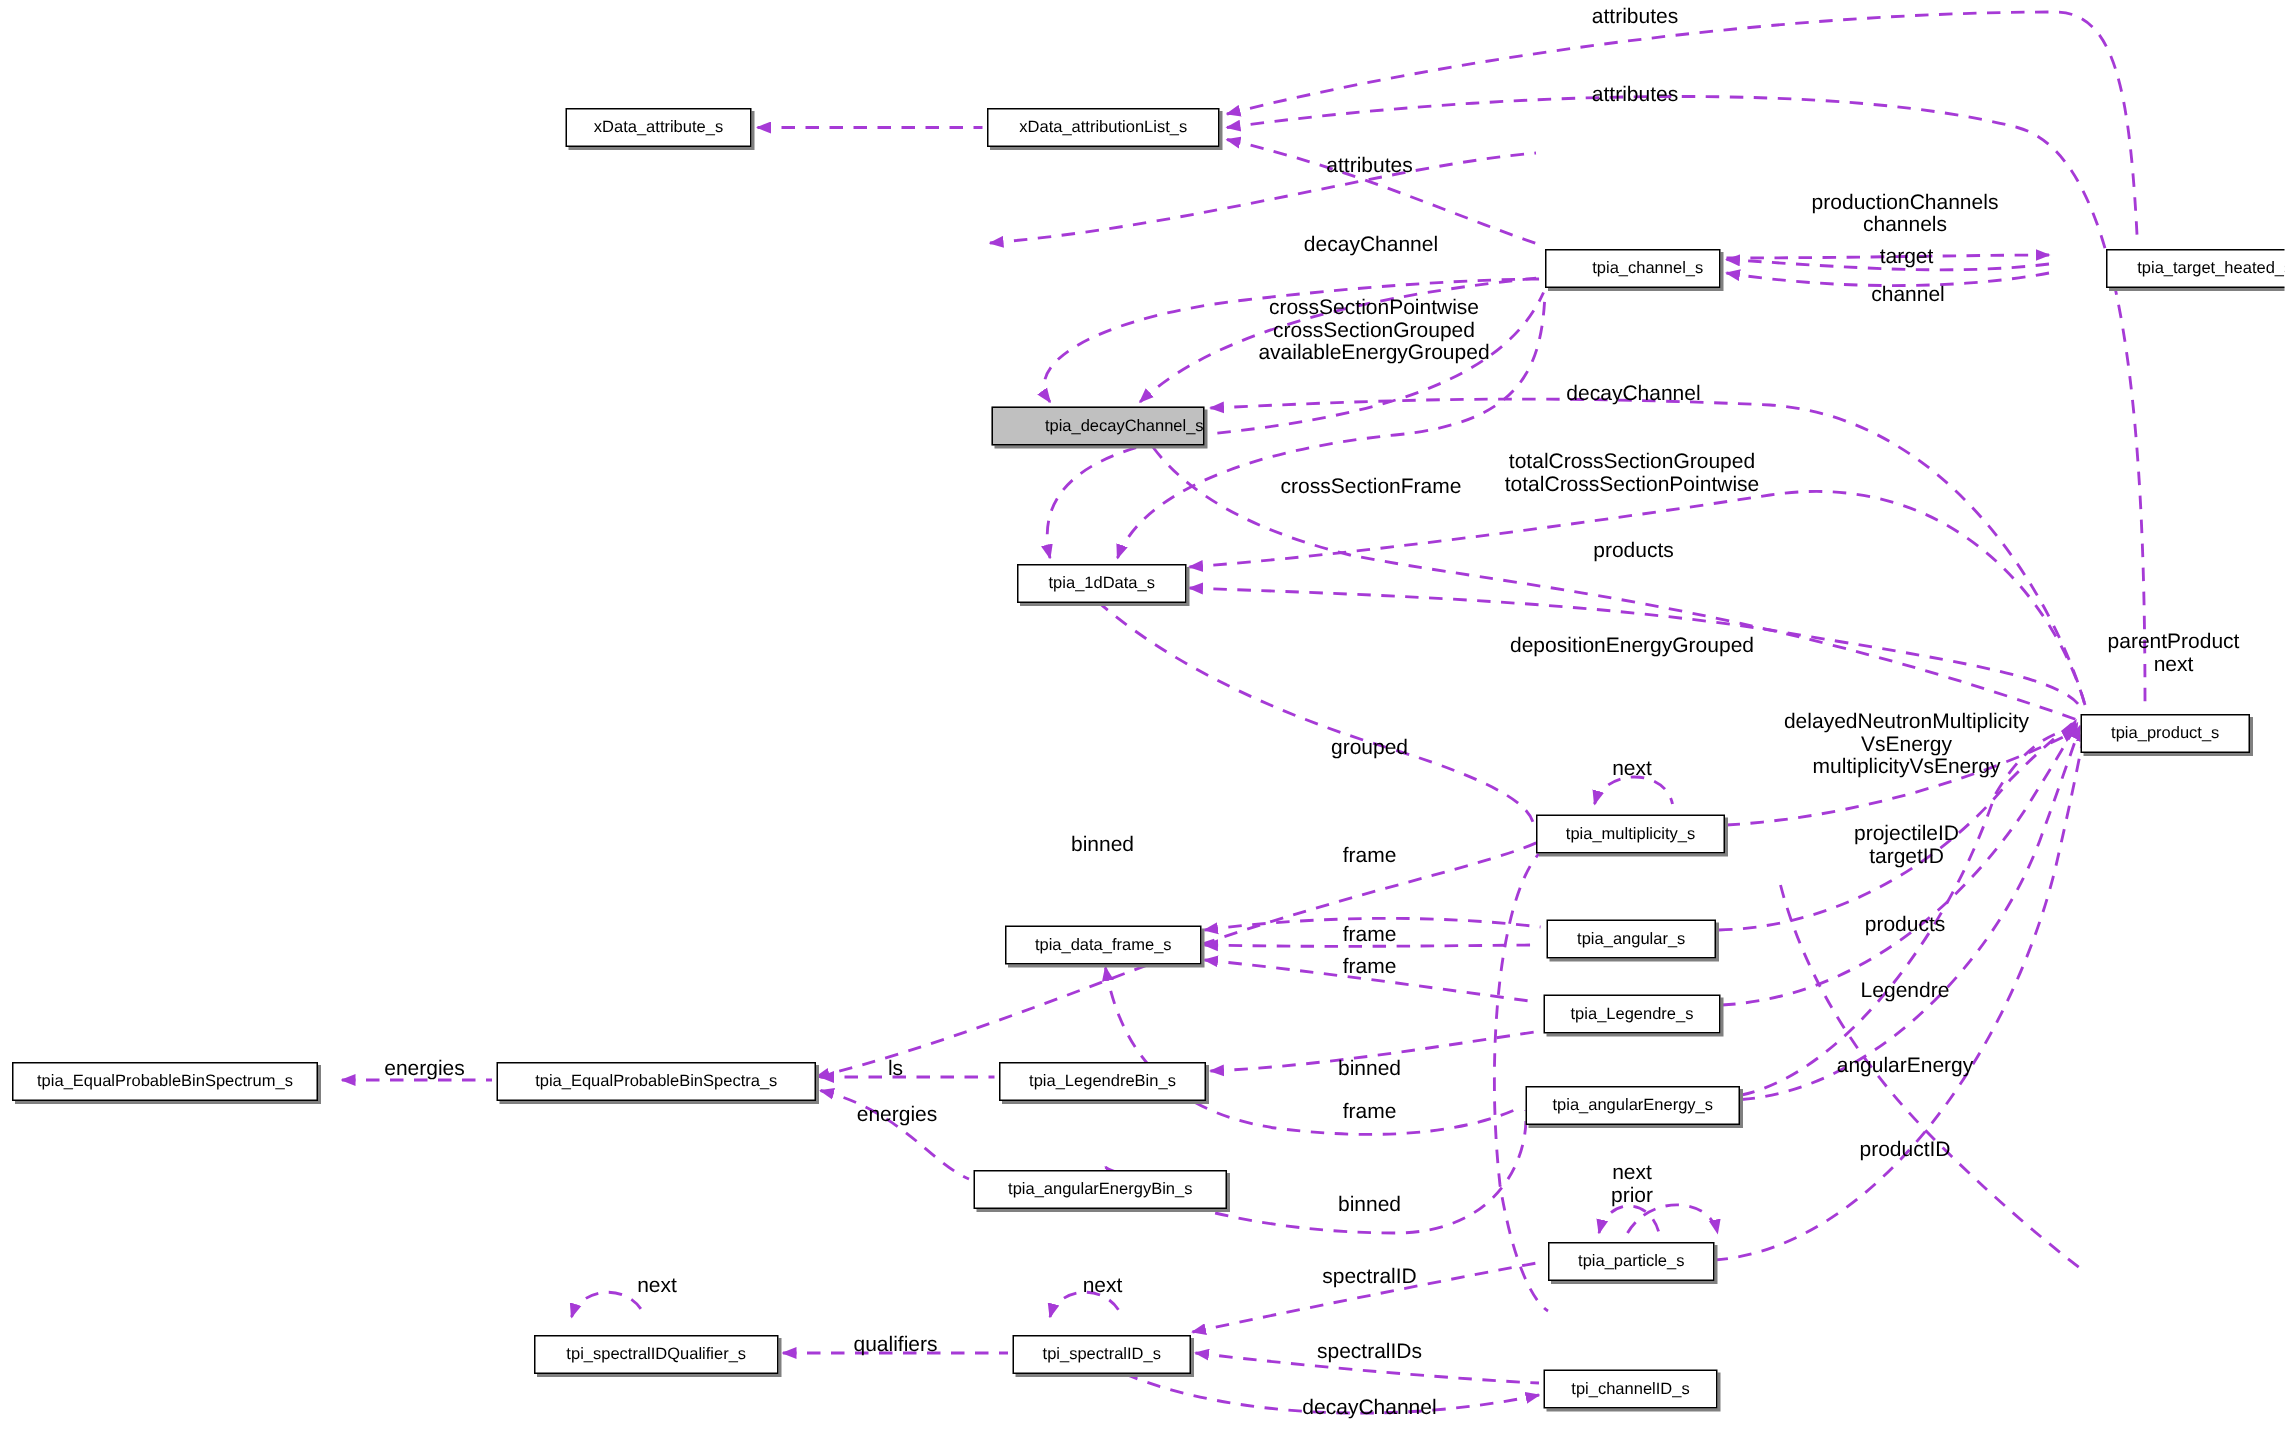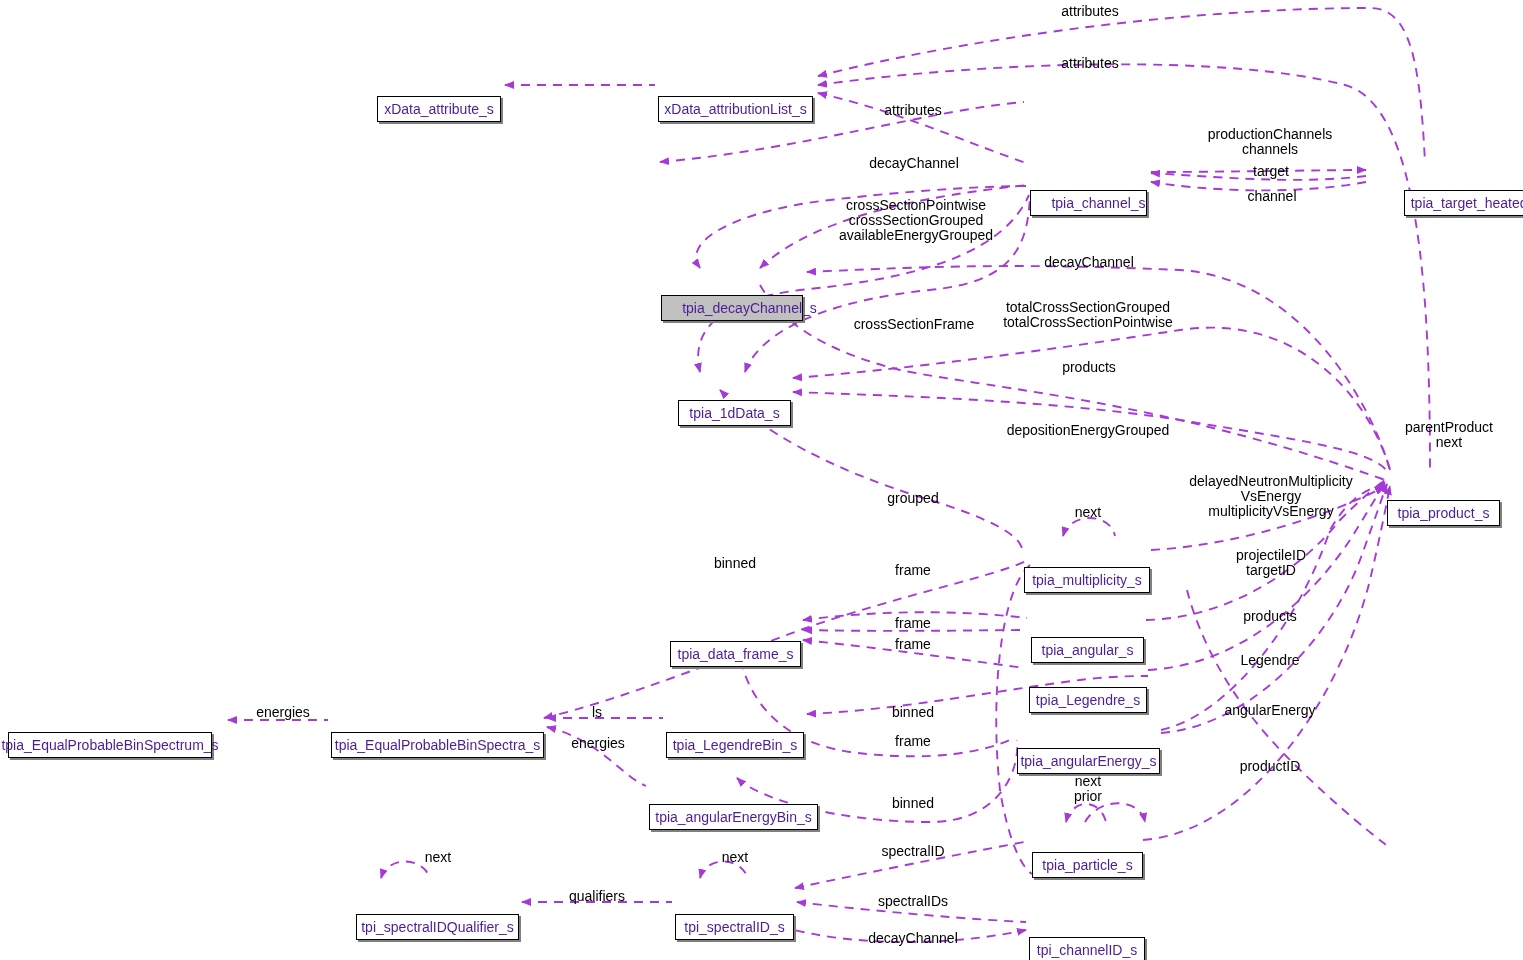--- a/index.html
+++ b/index.html
@@ -5,22 +5,22 @@
 <style>
   html,body{margin:0;padding:0;background:#ffffff;}
   body{width:1523px;height:960px;overflow:hidden;
        font-family:"Liberation Sans","DejaVu Sans",sans-serif;}
   #diagram{position:relative;width:1523px;height:960px;}
   svg.edges{position:absolute;left:0;top:0;width:1523px;height:960px;}
   .node{position:absolute;box-sizing:border-box;
         background:#ffffff;border:1px solid #000000;
         box-shadow:2px 2px 0 0 #808080;
         display:flex;align-items:center;justify-content:center;
-        font-size:14px;color:#4c1d95;white-space:nowrap;
-        letter-spacing:0px;margin-top:24px;}
+        font-size:11px;color:#000000;white-space:nowrap;
+        letter-spacing:0px;}
   .node.hl{background:#c0c0c0;padding-left:35px;}
   .edge-label{position:absolute;font-size:14px;color:#000000;
         white-space:pre;text-align:center;line-height:15px;
         transform:translate(-50%,-50%);}
 </style>
 </head>
 <body>
 
 <div id="diagram">
 

